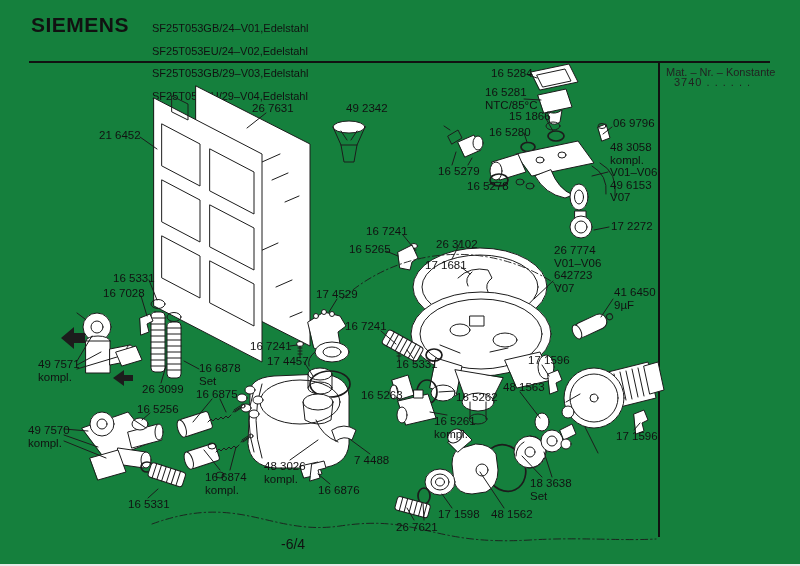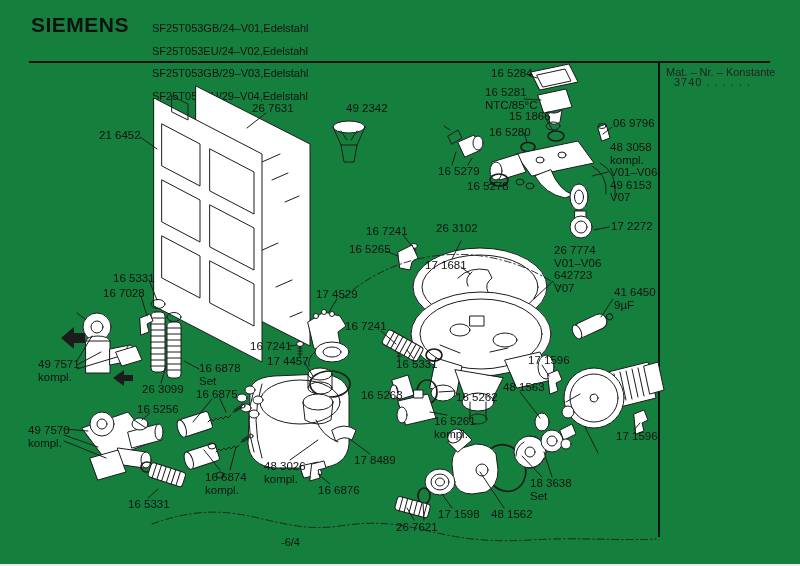--- a/index.html
+++ b/index.html
@@ -7,21 +7,21 @@
         font-family:"Liberation Sans",sans-serif;color:#111;}
   .brand{position:absolute;left:31px;top:13px;font-size:21px;font-weight:bold;letter-spacing:.5px;}
   .models{position:absolute;font-size:11px;line-height:11.3px;white-space:pre-line;}
   .cat{position:absolute;left:637px;top:13px;font-size:11.5px;line-height:13px;}
   .hrule{position:absolute;left:29px;top:61px;width:741px;height:2px;background:#111;}
   .vrule{position:absolute;left:658px;top:63px;width:1.5px;height:474px;background:#111;}
   .matbox{position:absolute;left:666px;top:67px;font-size:11px;line-height:10px;color:#222;}
   .matval{padding-left:8px;letter-spacing:1px;}
   .lbl{position:absolute;font-size:11.5px;line-height:12.5px;white-space:pre-line;}
   .footer-id{position:absolute;left:29px;top:537px;font-size:16px;margin-top:44px;}
-  .footer-pg{position:absolute;left:281px;top:536px;font-size:11px;}
+  .footer-pg{position:absolute;left:281px;top:536px;font-size:14px;}
   svg.diagram{position:absolute;left:0;top:0;}
   .diagram path,.diagram polygon,.diagram rect,.diagram ellipse,.diagram circle,.diagram polyline,.diagram line{
       stroke:#1c1c1c;stroke-width:1;fill:none;stroke-linejoin:round;stroke-linecap:round;}
   .diagram .w{fill:#fff;}
   .diagram .blk{fill:#1c1c1c;stroke:none;}
   .diagram .lead{stroke-width:.8;}
   .diagram .thick{stroke-width:1.7;}
   .diagram .dash{stroke-dasharray:7 3 1.5 3;stroke-width:.9;}
 </style>
 </head>
@@ -357,21 +357,21 @@
   <div class="lbl" style="left:438px;top:165px">16 5279</div>
   <div class="lbl" style="left:467px;top:180px">16 5278</div>
   <div class="lbl" style="left:610px;top:141px">48 3058
 kompl.
 V01–V06
 49 6153
 V07</div>
   <div class="lbl" style="left:611px;top:220px">17 2272</div>
   <div class="lbl" style="left:366px;top:225px">16 7241</div>
   <div class="lbl" style="left:349px;top:243px">16 5265</div>
-  <div class="lbl" style="left:436px;top:222px">26 3102</div>
+  <div class="lbl" style="left:436px;top:238px">26 3102</div>
   <div class="lbl" style="left:425px;top:259px">17 1681</div>
   <div class="lbl" style="left:554px;top:244px">26 7774
 V01–V06
 642723
 V07</div>
   <div class="lbl" style="left:614px;top:286px">41 6450
 9µF</div>
   <div class="lbl" style="left:528px;top:354px">17 1596</div>
   <div class="lbl" style="left:113px;top:272px">16 5331</div>
   <div class="lbl" style="left:103px;top:287px">16 7028</div>
@@ -388,21 +388,21 @@
   <div class="lbl" style="left:38px;top:358px">49 7571
 kompl.</div>
   <div class="lbl" style="left:28px;top:424px">49 7570
 kompl.</div>
   <div class="lbl" style="left:128px;top:498px">16 5331</div>
   <div class="lbl" style="left:205px;top:471px">16 6874
 kompl.</div>
   <div class="lbl" style="left:264px;top:460px">48 3026
 kompl.</div>
   <div class="lbl" style="left:318px;top:484px">16 6876</div>
-  <div class="lbl" style="left:354px;top:454px">17 8489</div>
+  <div class="lbl" style="left:354px;top:454px">7 4488</div>
   <div class="lbl" style="left:361px;top:389px">16 5263</div>
   <div class="lbl" style="left:456px;top:391px">16 5262</div>
   <div class="lbl" style="left:434px;top:415px">16 5261
 kompl.</div>
   <div class="lbl" style="left:503px;top:381px">48 1563</div>
   <div class="lbl" style="left:616px;top:430px">17 1596</div>
   <div class="lbl" style="left:530px;top:477px">18 3638
 Set</div>
   <div class="lbl" style="left:438px;top:508px">17 1598</div>
   <div class="lbl" style="left:491px;top:508px">48 1562</div>

